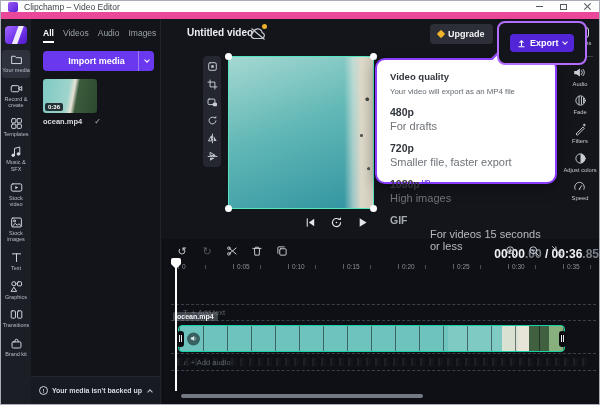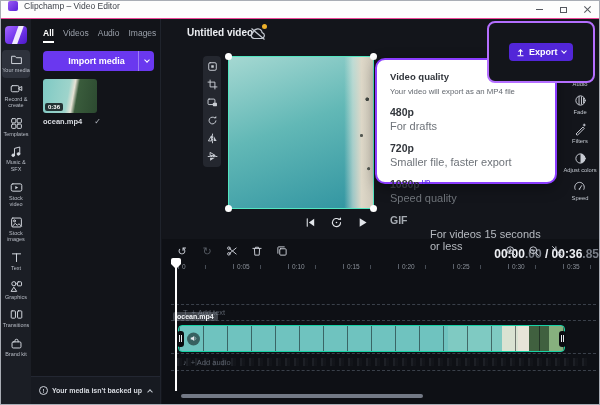--- a/index.html
+++ b/index.html
@@ -3,21 +3,21 @@
 <meta charset="utf-8">
 <style>
   html,body{margin:0;padding:0;background:#2a2c31;}
   *{box-sizing:border-box;}
   svg{display:block;}
   .app{position:relative;width:600px;height:405px;margin:0 auto;background:#13151b;
        font-family:"Liberation Sans",sans-serif;overflow:hidden;border:1px solid #a9adb5;}
 
   
   .titlebar{position:absolute;left:0;top:0;right:0;height:18px;background:#fdfdfd;
-            border-bottom:1px solid #ec4899;display:flex;align-items:flex-start;z-index:40;}
+            border-bottom:7px solid #ec4899;display:flex;align-items:flex-end;z-index:40;}
   .tb-logo{width:10px;height:10px;margin-left:7px;border-radius:2px;
            background:linear-gradient(135deg,#9a5cf5,#5a21d8);}
   .tb-title{margin-left:6px;font-size:8.5px;color:#3f434b;}
   .tb-controls{margin-left:auto;display:flex;height:100%;}
   .tb-btn{width:24px;height:100%;display:flex;align-items:center;justify-content:center;}
   .glyph-min{width:7px;height:1px;background:#55585f;}
   .glyph-max{width:7px;height:6px;border:1px solid #55585f;}
   .glyph-close{position:relative;width:8px;height:8px;}
   .glyph-close::before,.glyph-close::after{content:"";position:absolute;left:0;top:3.5px;width:9px;height:1px;background:#55585f;}
   .glyph-close::before{transform:rotate(45deg);}  .glyph-close::after{transform:rotate(-45deg);}
@@ -62,21 +62,21 @@
 
   
   .proj-title{position:absolute;left:186px;top:26px;font-size:10px;font-weight:bold;color:#eceef2;z-index:2;}
   .cloud{position:absolute;left:248px;top:26px;width:18px;height:14px;color:#c6cbd3;z-index:2;}
   .cloud svg{width:18px;height:14px;stroke:currentColor;fill:none;stroke-width:1.2;}
   .cloud-badge{position:absolute;left:261px;top:23px;width:5px;height:5px;border-radius:50%;background:#edb02b;z-index:3;}
   .upgrade{position:absolute;left:429px;top:23px;height:20px;padding:0 8px;background:#2c2f37;border-radius:4px;
            display:flex;align-items:center;gap:4px;z-index:2;}
   .diamond{width:6px;height:6px;background:#f0b429;transform:rotate(45deg);border-radius:1px;}
   .upgrade-label{font-size:9px;font-weight:bold;color:#f2f3f6;}
-  .export-ring{position:absolute;left:486px;top:20px;padding:20px;border:2px solid #b46eff;border-radius:8px;
+  .export-ring{position:absolute;left:496px;top:20px;padding:11px;border:2px solid #b46eff;border-radius:8px;
                background:#13151b;z-index:31;}
   .export-btn{height:18px;padding:0 7px;background:#5226d8;border-radius:4px;display:flex;align-items:center;gap:4px;color:#fff;}
   .export-btn svg{width:9px;height:9px;stroke:#fff;fill:none;stroke-width:1.4;stroke-linecap:round;}
   .export-label{font-size:9px;font-weight:bold;}
 
   
   .palette{position:absolute;left:202px;top:55px;width:18px;background:#24272f;border-radius:4px;padding:5px 0;
            display:flex;flex-direction:column;align-items:center;gap:7px;z-index:4;}
   .tool{width:11px;height:11px;color:#c9cdd4;}
   .tool svg{width:11px;height:11px;stroke:currentColor;fill:none;stroke-width:1.4;stroke-linejoin:round;stroke-linecap:round;}
@@ -303,20 +303,24 @@
   </div>
 
   <div class="proj-title">Untitled video</div>
   <div class="cloud">
     <svg viewBox="0 0 18 14">
         <path d="M5 11.5h7.5a3 3 0 0 0 .6-5.9A4.4 4.4 0 0 0 4.6 4.9 3.4 3.4 0 0 0 5 11.5z"></path>
         <path d="M2.5 1.5L15.5 12.5"></path>
       </svg>
   </div>
   <div class="cloud-badge"></div>
+  <div class="upgrade">
+    <span class="diamond"></span>
+    <span class="upgrade-label">Upgrade</span>
+  </div>
   <div class="export-ring">
     <div class="export-btn">
       <svg viewBox="0 0 12 12">
           <path d="M6 8.5V2.5M3.8 4.6 6 2.4l2.2 2.2"></path>
           <path d="M2.5 10.2h7"></path>
         </svg>
       <span class="export-label">Export</span>
       <span class="chev-down"></span>
     </div>
   </div>
@@ -399,21 +403,21 @@
       <div class="opt">
         <div class="opt-label">480p</div>
         <div class="opt-desc">For drafts</div>
       </div>
       <div class="opt">
         <div class="opt-label">720p</div>
         <div class="opt-desc">Smaller file, faster export</div>
       </div>
       <div class="opt">
         <div class="opt-label"><span>1080p</span><span class="opt-badge">HD</span></div>
-        <div class="opt-desc">Speed quality</div>
+        <div class="opt-desc">High images</div>
       </div>
       <div class="opt disabled">
         <div class="opt-label">GIF</div>
         <div class="opt-desc">For videos 15 seconds or less</div>
       </div>
     </div>
   </div>
 
   <div class="rrail">
     <div class="rtool">

